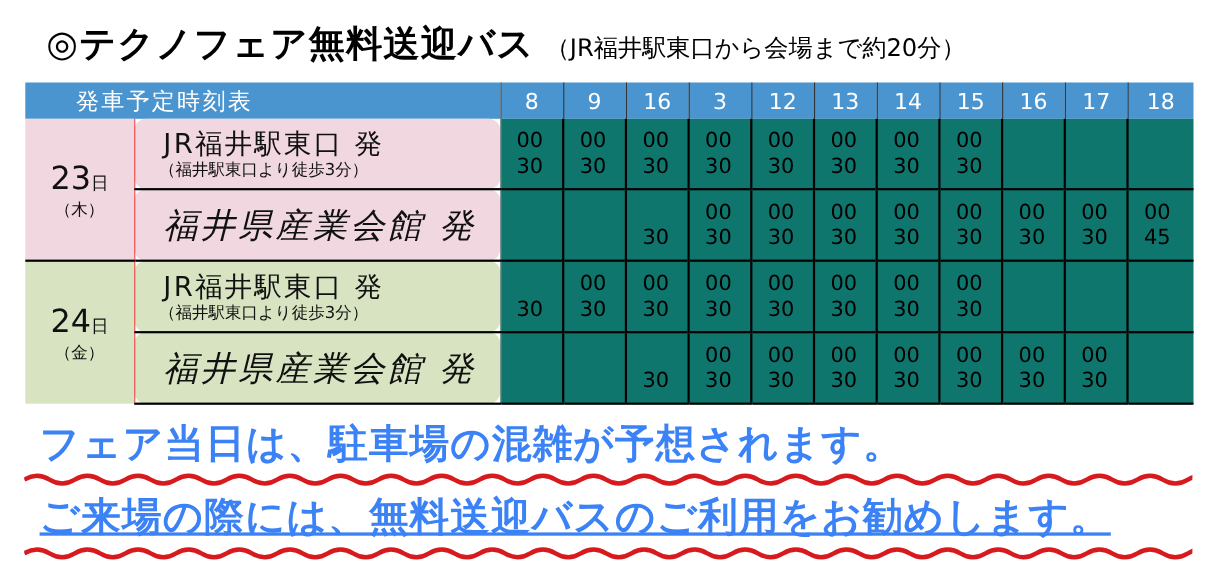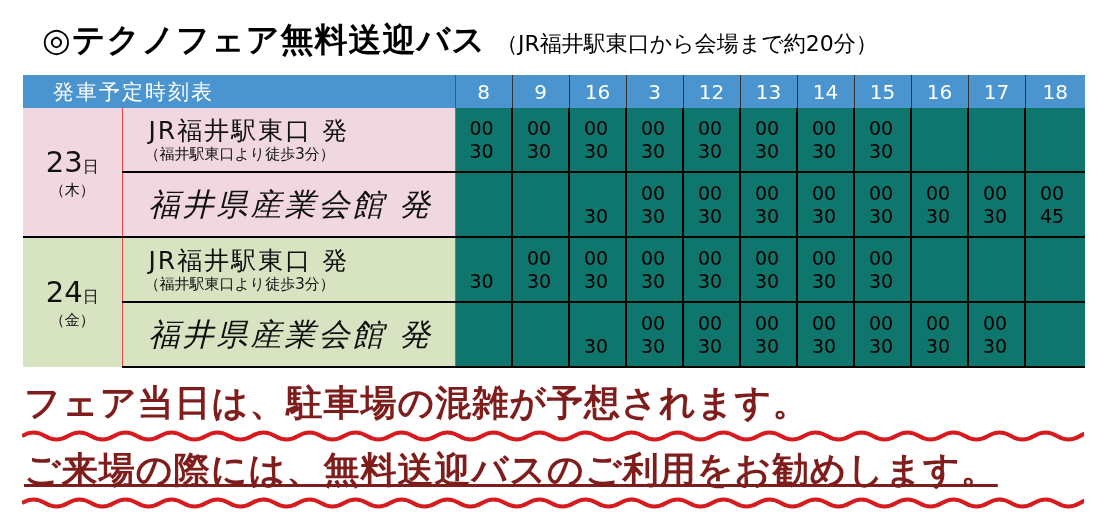--- a/index.html
+++ b/index.html
@@ -2,41 +2,41 @@
 <html><head>
   <meta charset="utf-8">
   <style>
     html, body { margin: 0; padding: 0; background: #ffffff; }
     body { width: 1100px; height: 527px; position: relative; overflow: hidden; font-family: "DejaVu Sans", "Liberation Sans", sans-serif; }
     .title { position: absolute; left: 22px; top: 18px; height: 46px; white-space: nowrap; color: #000; }
     .title .main { font-size: 33px; font-weight: bold; letter-spacing: 1px; margin-left: 20px; }
     .title .sub { font-size: 22px; font-weight: normal; margin-left: 10px; }
     table.tt { position: absolute; left: 23px; top: 75px; border-collapse: collapse; table-layout: fixed; }
     table.tt th { background: #4a95d0; color: #fff; height: 33px; font-weight: normal; font-size: 20px; padding: 0; }
-    table.tt th.caption-cell { text-align: left; padding-left: 30px; font-size: 21px; letter-spacing: 2px; border-right: 1px solid #555; }
+    table.tt th.caption-cell { text-align: left; padding-left: 46px; font-size: 21px; letter-spacing: 2px; border-right: 1px solid #555; }
     table.tt th.hour { border-left: 1px solid #333; }
     table.tt th.hour:first-of-type { border-left: none; }
     table.tt td { padding: 0; height: 63px; vertical-align: middle; }
     td.day { text-align: center; border-right: 1px solid #ef4444; color: #111; }
     td.day .num { font-size: 29px; }
     td.day .ni { font-size: 16px; }
     td.day .wd { font-size: 15px; display: block; margin-top: 2px; }
-    td.stop { padding-left: 26px !important; color: #111; border-right: 1px solid #777; }
+    td.stop { padding-left: 26px !important; color: #111; border-right: 1px solid #777; border-radius: 11px; }
     td.stop .name { font-size: 25px; letter-spacing: 2px; display: block; line-height: 28px; }
     td.stop .note { font-size: 15px; display: block; line-height: 18px; margin-left: -4px; }
     td.stop .name2 { font-size: 31px; letter-spacing: 3px; font-style: italic; }
     tr.d23 td.day, tr.d23 td.stop { background: #f0d7e0; }
     tr.d24 td.day, tr.d24 td.stop { background: #d7e3c1; }
     td.time { background: #0f766e; border-left: 2px solid #000; text-align: left; padding-left: 14px !important; font-size: 19px; line-height: 23px; color: #000; vertical-align: middle; }
     td.time.first { border-left: 1px solid #777; }
     td.time .line { display: block; height: 23px; }
     tr.row-sep td { border-top: 2px solid #000; }
     tr.day-sep td { border-top: 2px solid #000; }
     tr.last td { border-bottom: 2px solid #000; }
-    .notice { position: absolute; left: 24px; color: #7f1d1d; font-weight: bold; white-space: nowrap; letter-spacing: 1px; }
+    .notice { position: absolute; left: 36px; color: #3b82f6; font-weight: bold; white-space: nowrap; letter-spacing: 1px; }
     .notice.l1 { top: 379px; font-size: 36px; }
     .notice.l2 { top: 446px; font-size: 36px; text-decoration: underline; }
     svg.wave { position: absolute; left: 22px; }
   </style>
 </head>
 <body>
 
 <div class="title">
   <span class="main">◎テクノフェア無料送迎バス</span><span class="sub">（JR福井駅東口から会場まで約20分）</span>
 </div>

